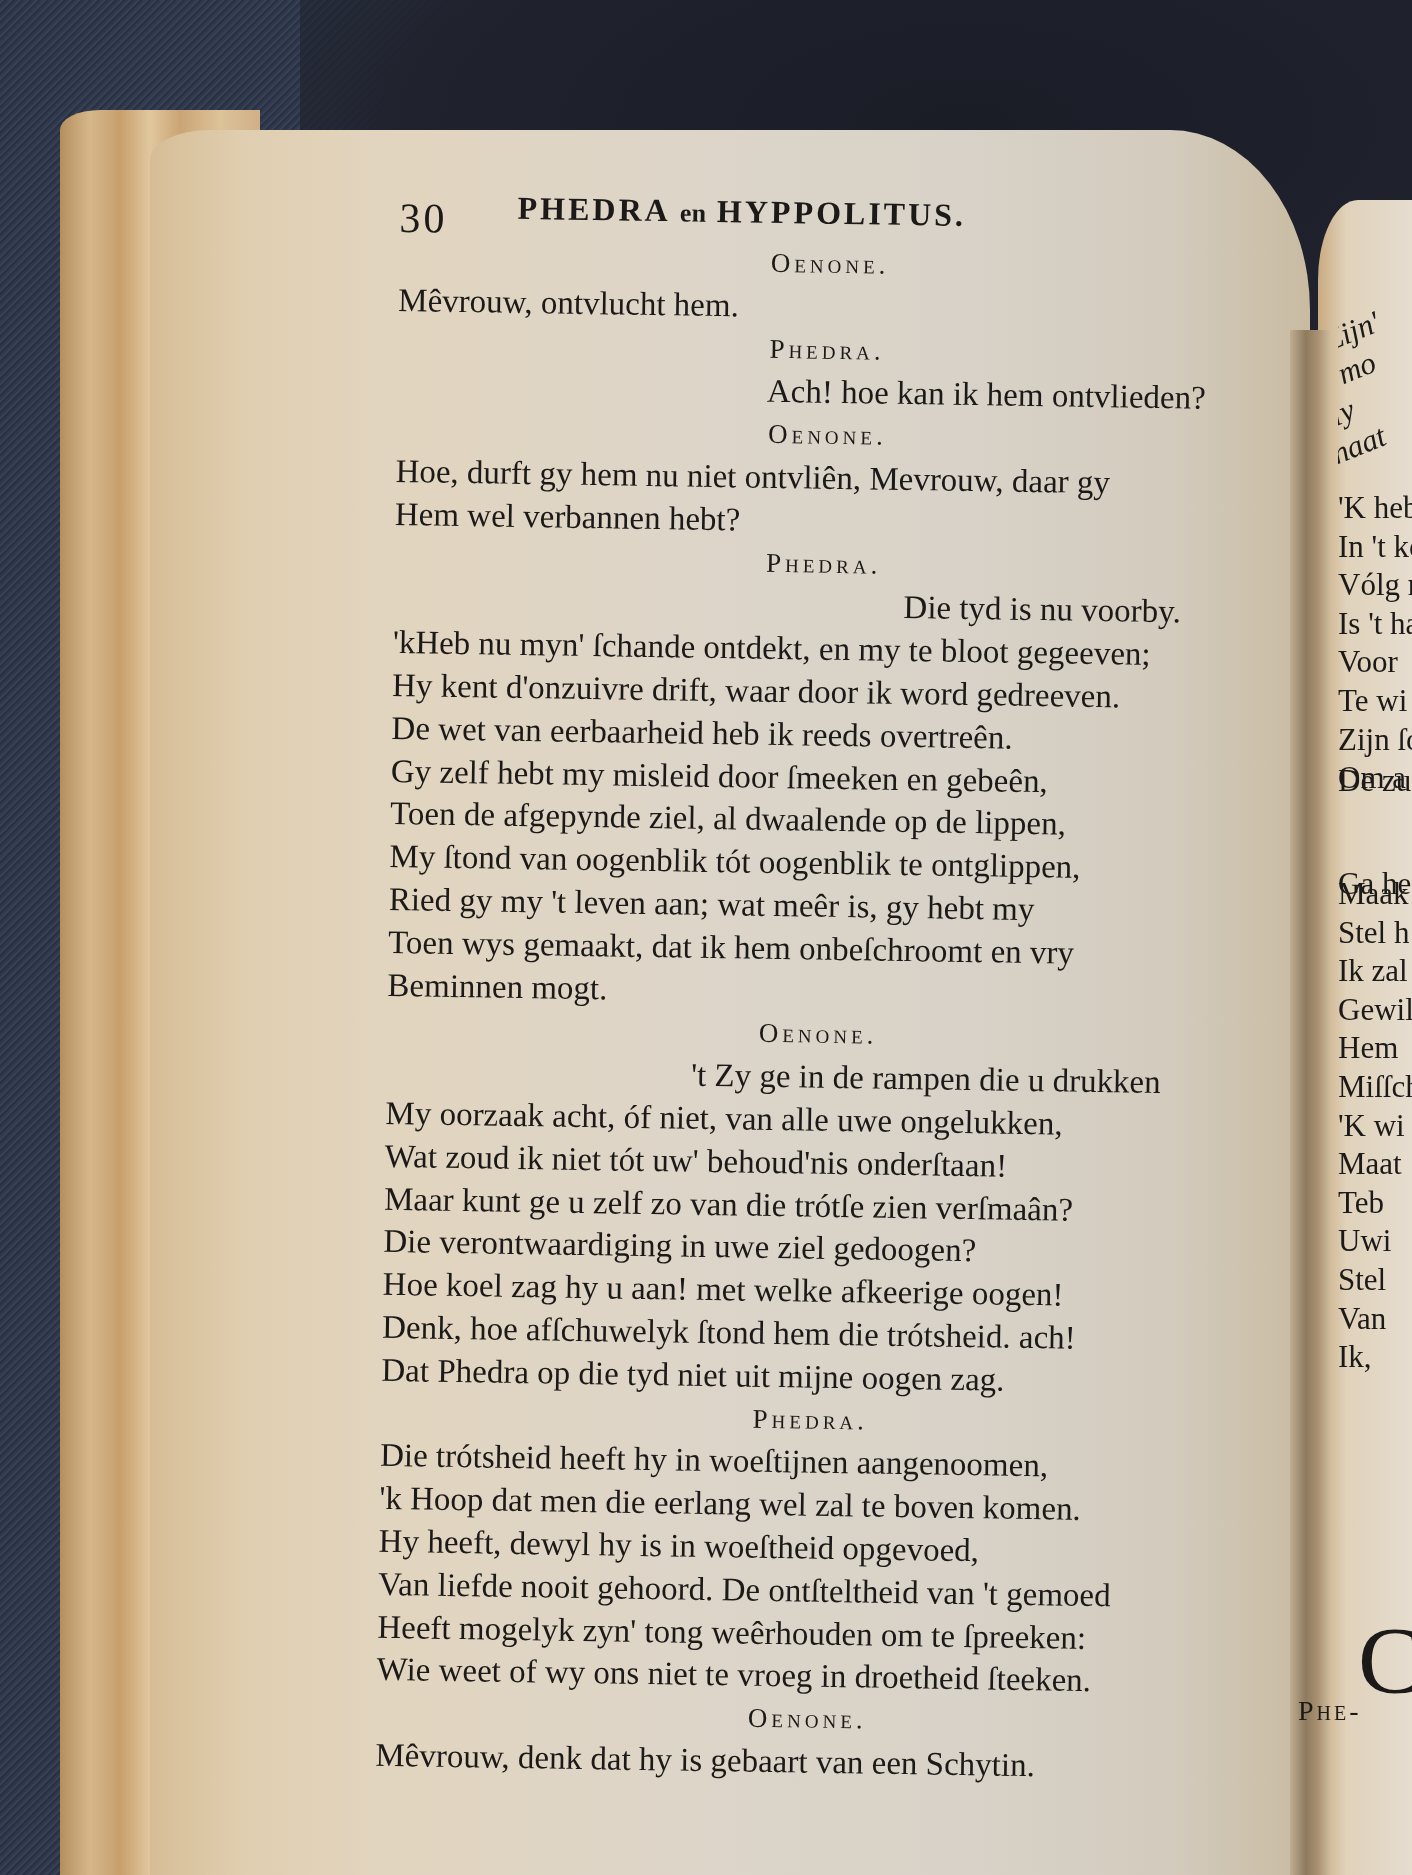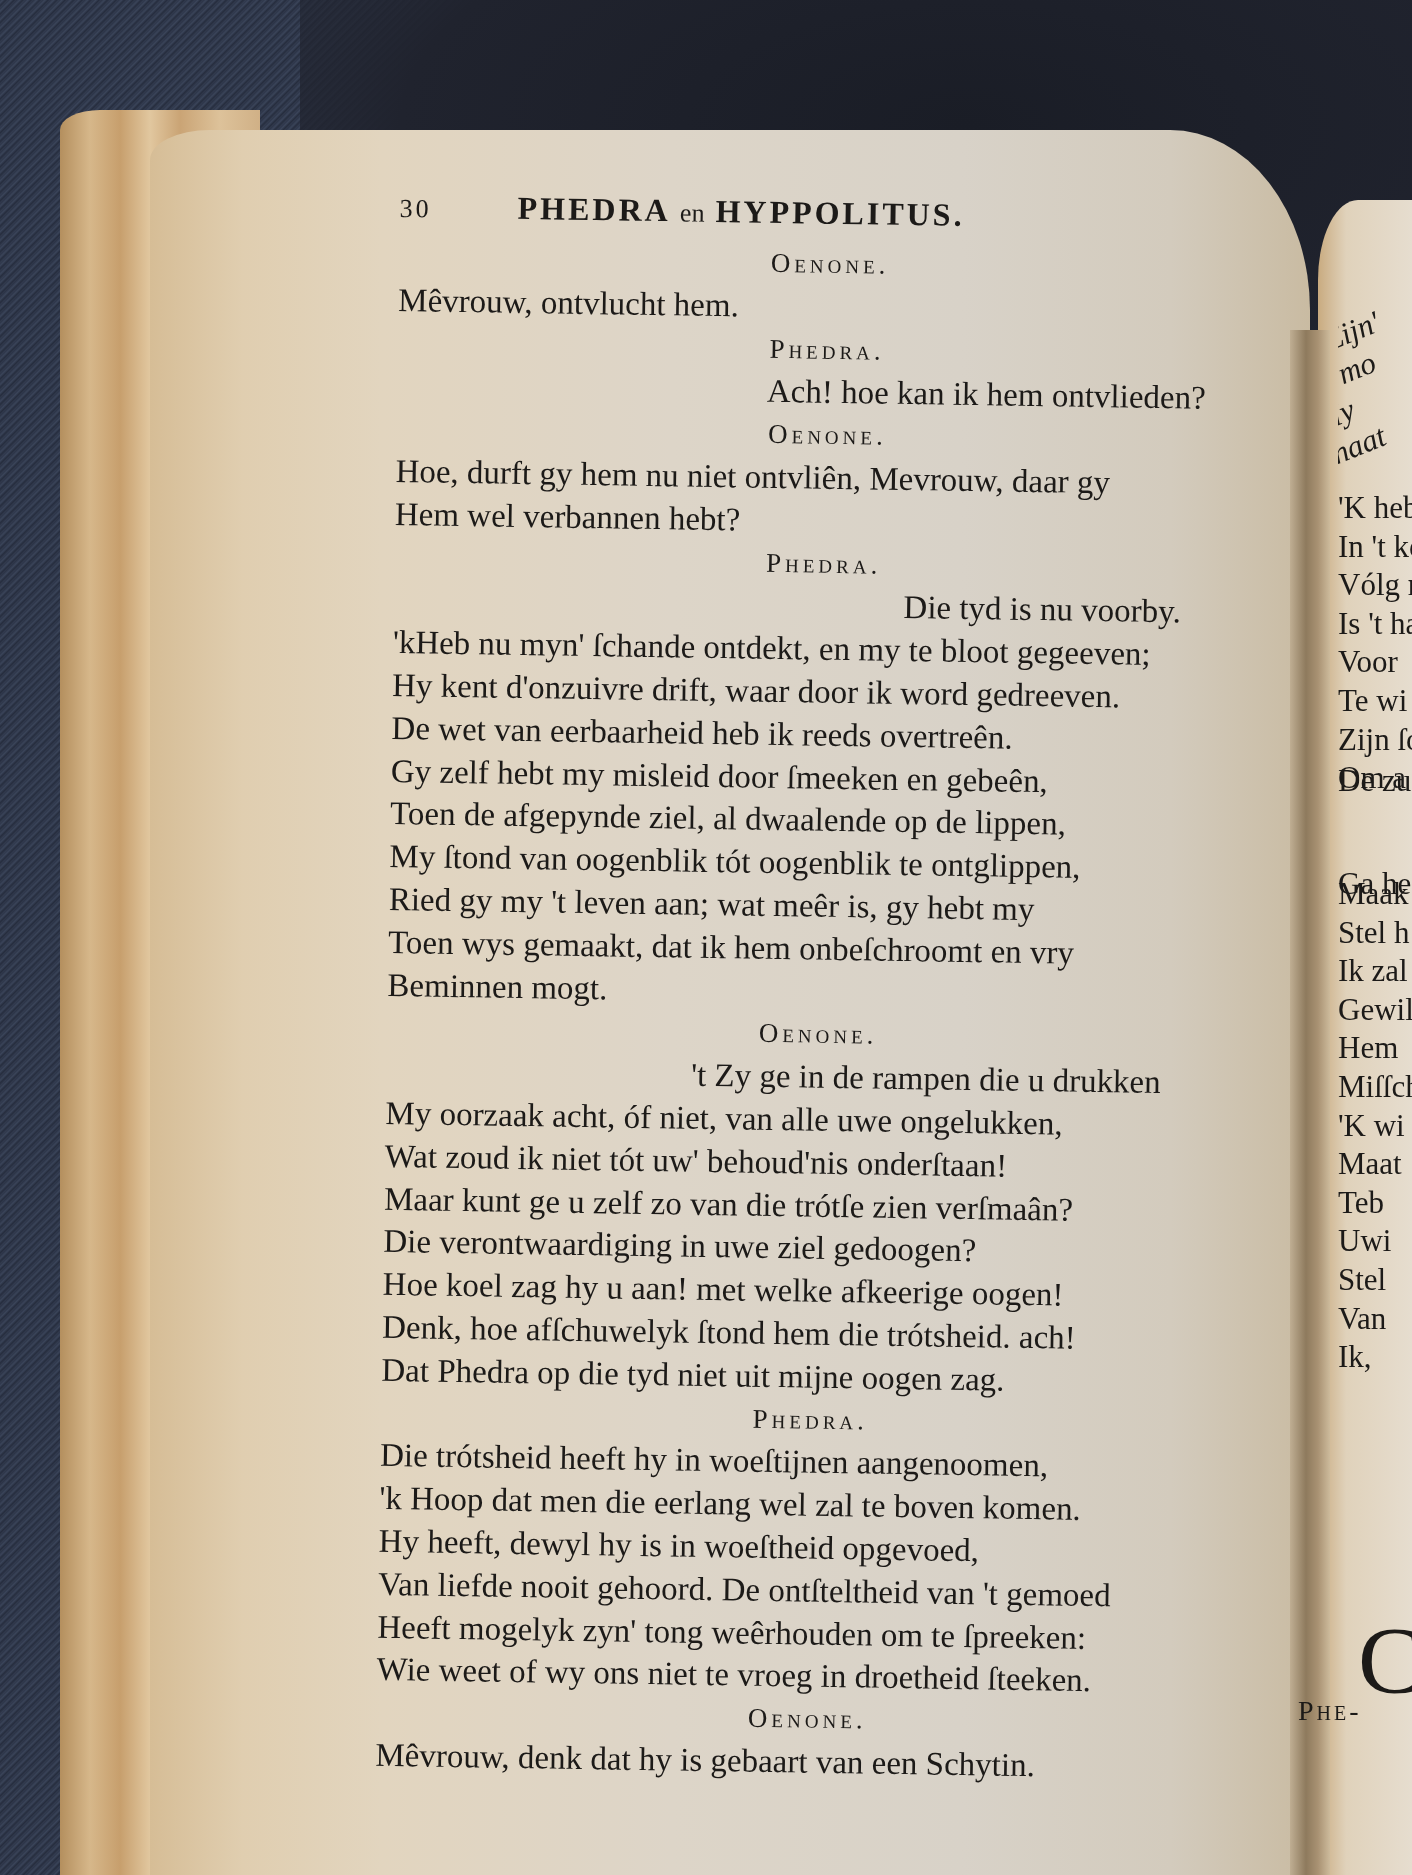--- a/index.html
+++ b/index.html
@@ -35,23 +35,23 @@
   .text-block {
     position:absolute; left:400px; top:188px; width:900px;
     color:#1c1a18;
     transform: rotate(0.9deg);
     transform-origin: left top;
   }
   .header {
     position:absolute; left:0; top:0; width:900px; height:50px;
     font-family:"Liberation Serif", serif; font-size:32px; letter-spacing:3px;
   }
-  .page-number { position:absolute; left:0; top:6px; font-size:26px; }
+  .page-number { position:absolute; left:0; top:6px; font-size:42px; }
   .running-title { position:absolute; left:118px; top:0; font-weight:bold; }
-  .running-title .en { font-size:26px; font-weight:normal; letter-spacing:0; }
+  .running-title .en { font-size:26px; font-weight:bold; letter-spacing:0; }
   .lines { position:absolute; left:0; top:48px; width:900px; }
   .line {
     height:42.8px; line-height:42.8px; white-space:nowrap;
     font-family:"Liberation Serif", serif; font-size:33px;
   }
   .speaker { text-align:left; letter-spacing:4px; font-size:27px; font-variant: small-caps; }
   .speaker-oenone { padding-left:372px; }
   .speaker-phedra { padding-left:372px; }
   .indent-1 { padding-left:370px; }
   .indent-2 { padding-left:510px; }

